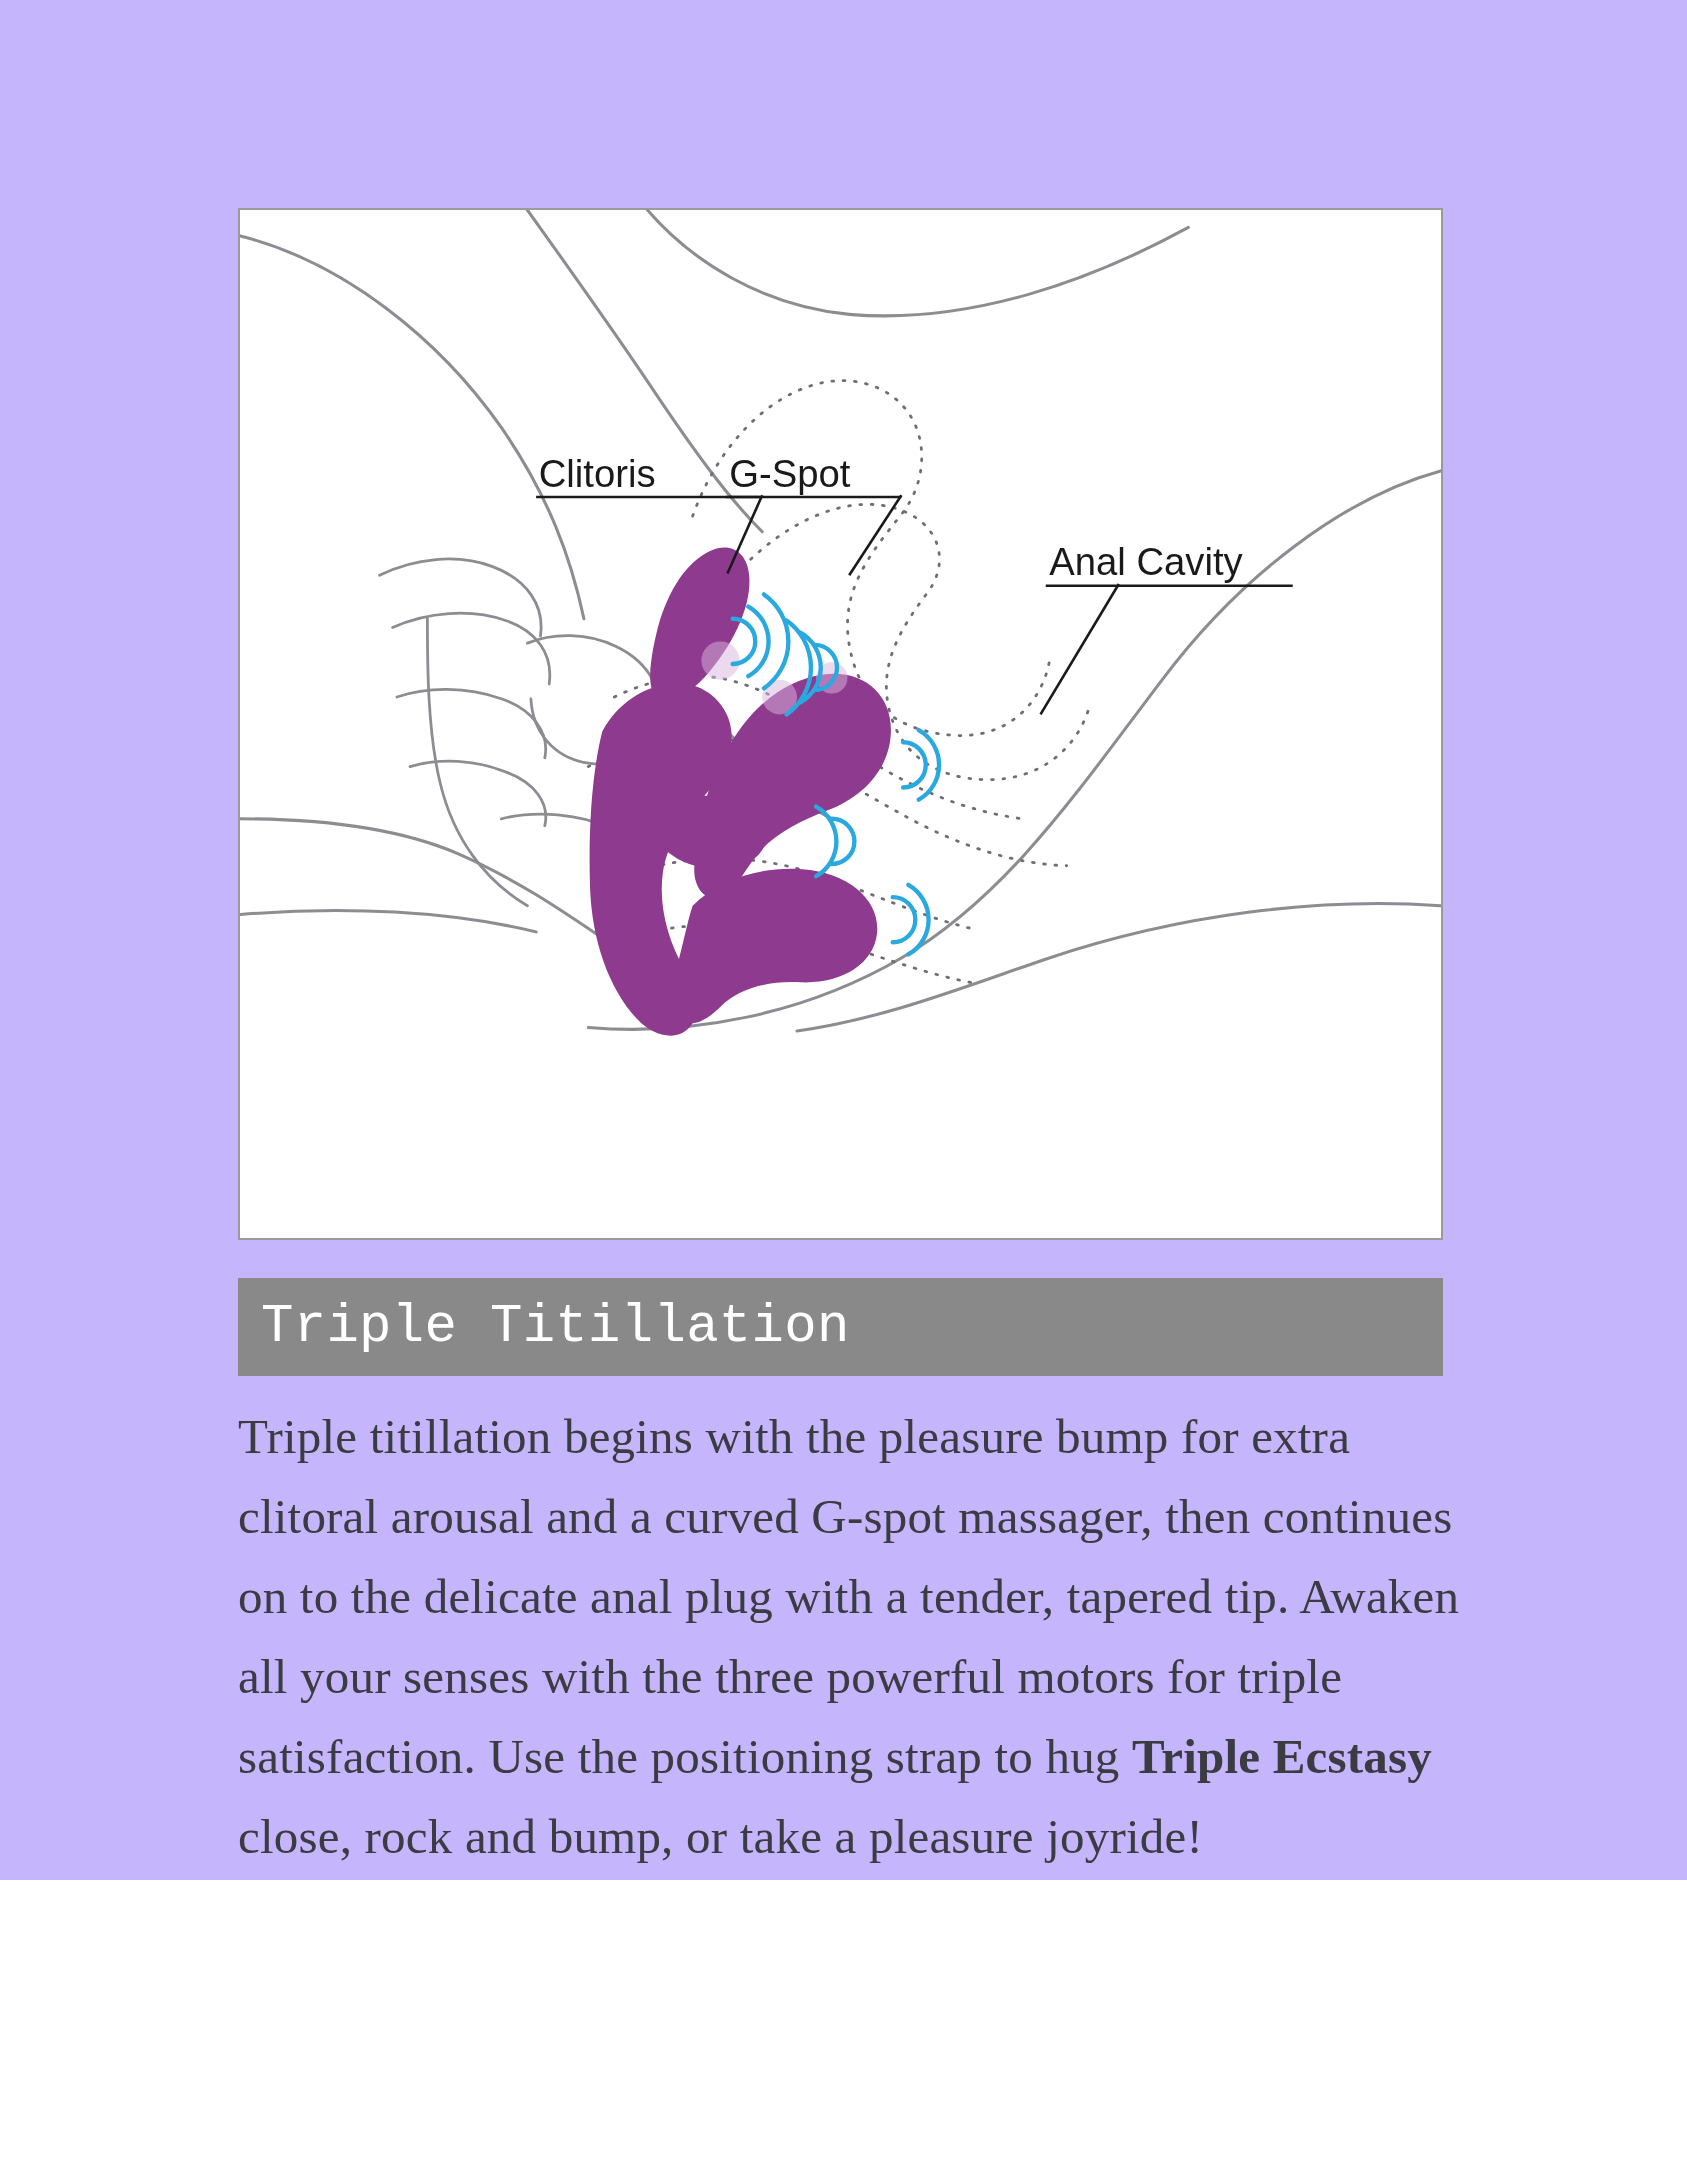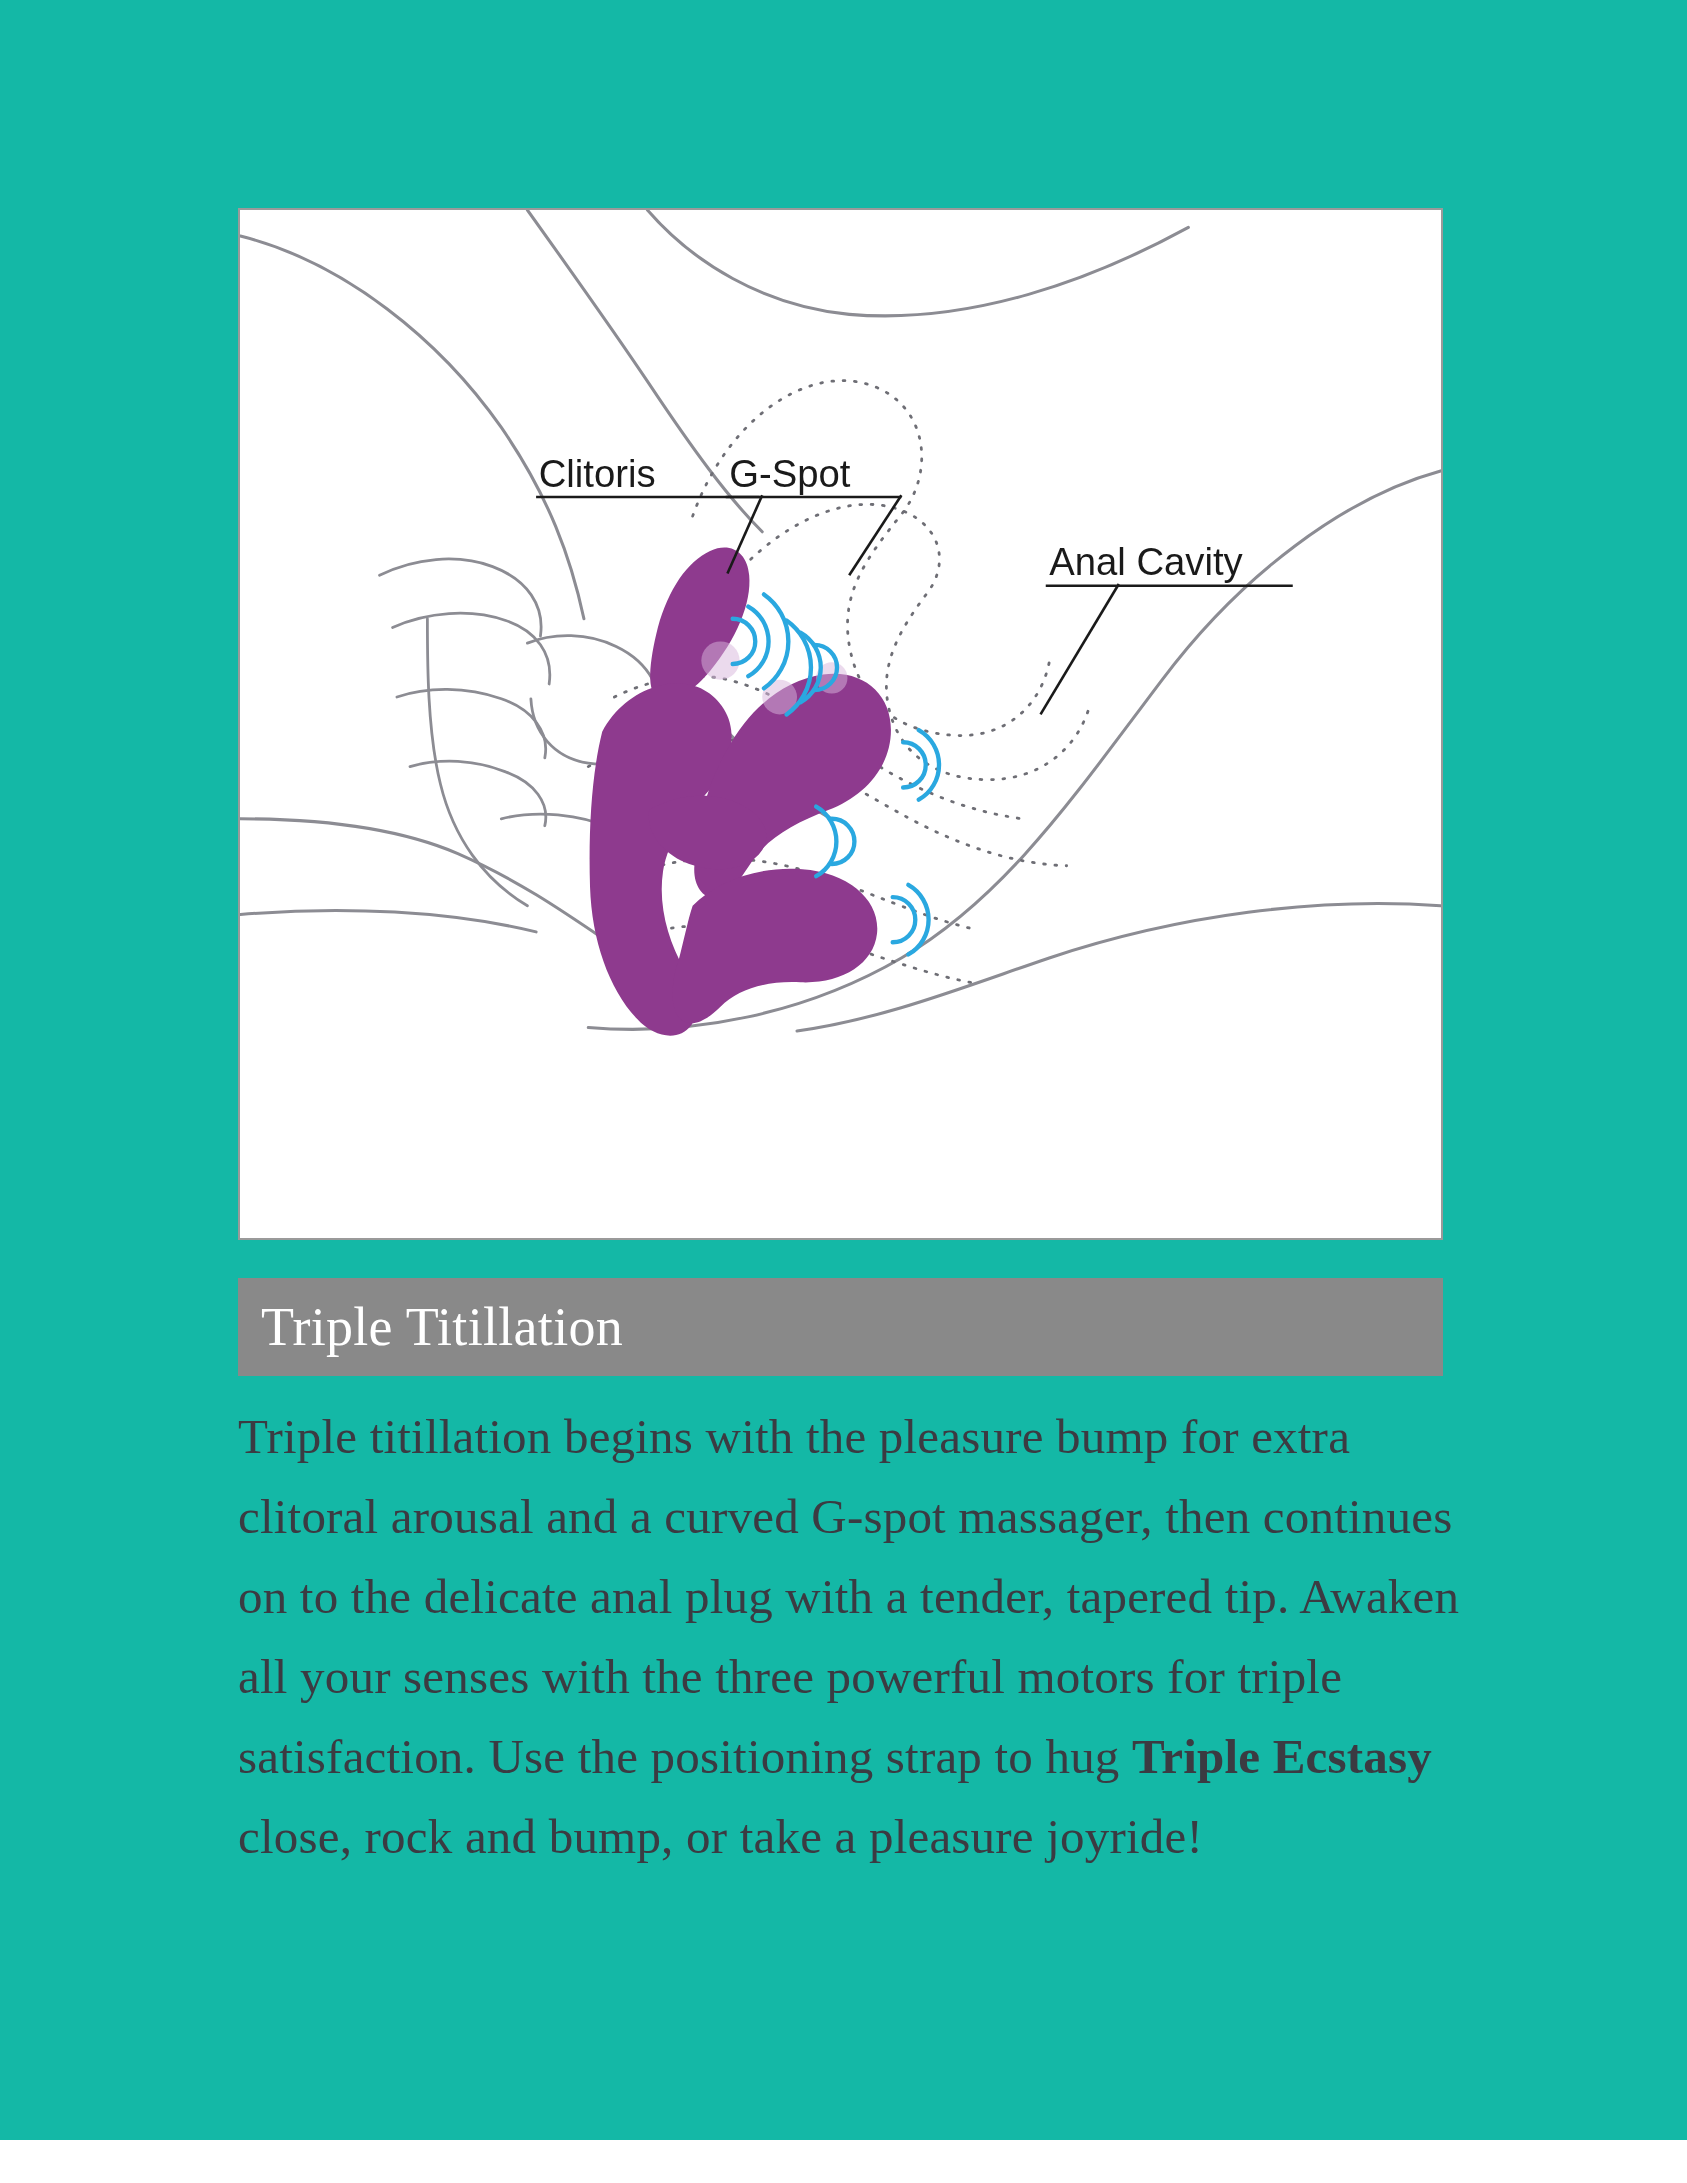--- a/index.html
+++ b/index.html
@@ -12,22 +12,22 @@
     height: 2184px;
     font-family: "Liberation Serif", serif;
     position: relative;
     overflow: hidden;
   }
 
   .page {
     position: absolute;
     left: 0; top: 0;
     width: 1687px;
-    height: 2140px;
-    background: #14b8a6;
+    height: 1880px;
+    background: #c4b5fd;
   }
 
   
   .illustration-frame {
     position: absolute;
     left: 238px;
     top: 208px;
     width: 1205px;
     height: 1032px;
     border: 2.6px solid #9a9a9a;
@@ -46,21 +46,21 @@
     left: 238px;
     top: 1278px;
     width: 1205px;
     height: 98px;
     background: #898989;
     display: flex;
     align-items: center;
   }
   .title-bar .title-text {
     color: #ffffff;
-    font-family: Liberation Serif, serif;
+    font-family: Liberation Mono, monospace;
     font-size: 54px;
     line-height: 1;
     padding-left: 23px;
     letter-spacing: 0.3px;
     white-space: nowrap;
     text-align: center;
   }
 
   
   .body-copy {

